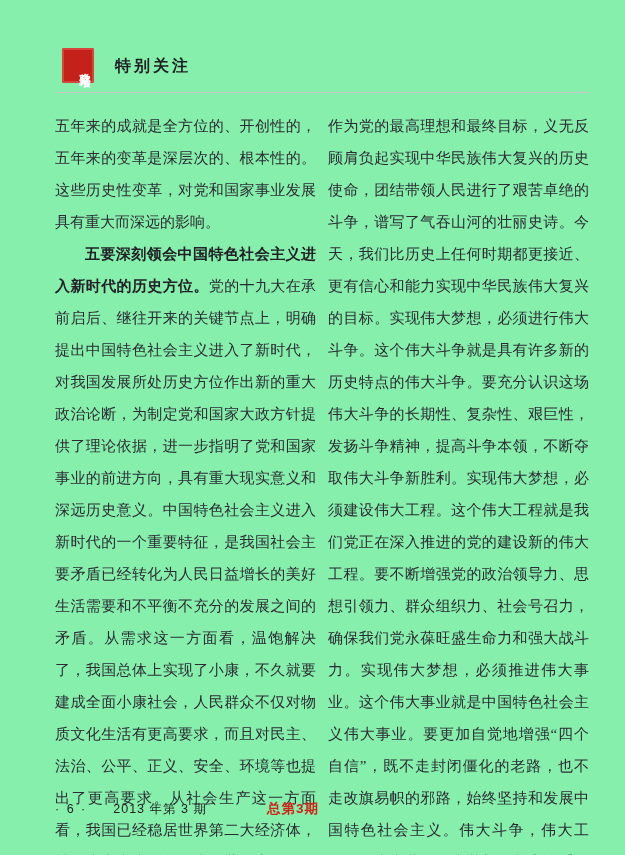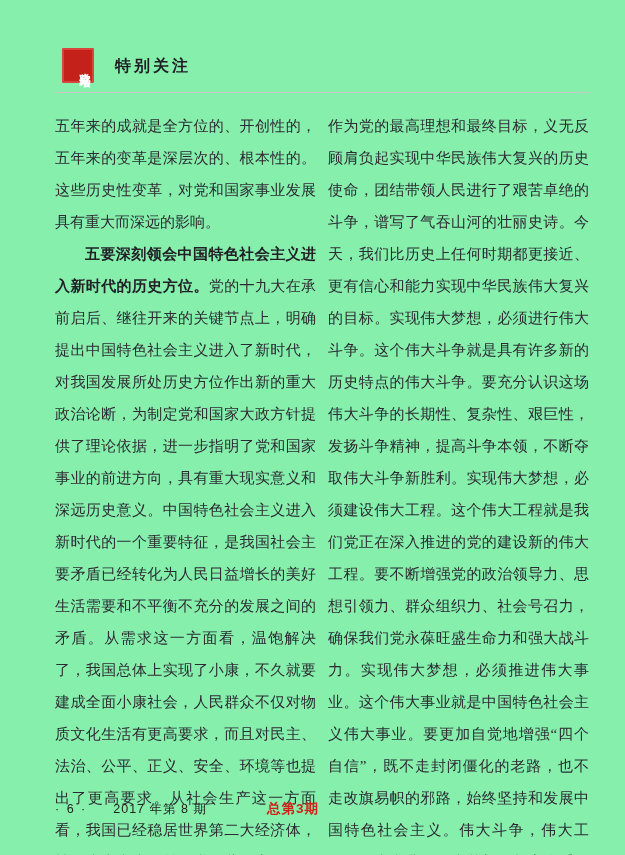--- a/index.html
+++ b/index.html
@@ -96,17 +96,17 @@
     </div>
 
     <div class="col">
       <p><span>作为党的最高理想和最终目标，义无反顾肩负起实现中华民族伟大复兴的历史使命，团结带领人民进行了艰苦卓绝的斗争，谱写了气吞山河的壮丽史诗。今天，我们比历史上任何时期都更接近、更有信心和能力实现中华民族伟大复兴的目标。实现伟大梦想，必须进行伟大斗争。这个伟大斗争就是具有许多新的历史特点的伟大斗争。要充分认识这场伟大斗争的长期性、复杂性、艰巨性，发扬斗争精神，提高斗争本领，不断夺取伟大斗争新胜利。实现伟大梦想，必须建设伟大工程。这个伟大工程就是我们党正在深入推进的党的建设新的伟大工程。要不断增强党的政治领导力、思想引领力、群众组织力、社会号召力，确保我们党永葆旺盛生命力和强大战斗力。实现伟大梦想，必须推进伟大事业。这个伟大事业就是中国特色社会主义伟大事业。要更加自觉地增强“四个自信”，既不走封闭僵化的老路，也不走改旗易帜的邪路，始终坚持和发展中国特色社会主义。伟大斗争，伟大工程，伟大事业，伟大梦想，紧密联系、相互贯通、相互作用，其中起决定性作用的是党的建设新的伟大工程。建设伟大工程，要结合伟大斗争、伟大事业、伟大梦想的实践来进行，确保党始终走在时代前列、始终成为全国人民的主心骨、始终成为坚强领导核心。</span></p>
     </div>
 
   </div>
 
   <div class="footer">
     <span class="page-number">· 6 ·</span>
-    <span class="issue">2017 年第 8 期</span>
+    <span class="issue">2013 年第 3 期</span>
     <span class="magazine-logo">总第3期</span>
   </div>
 
 </div>
 
 </body></html>

